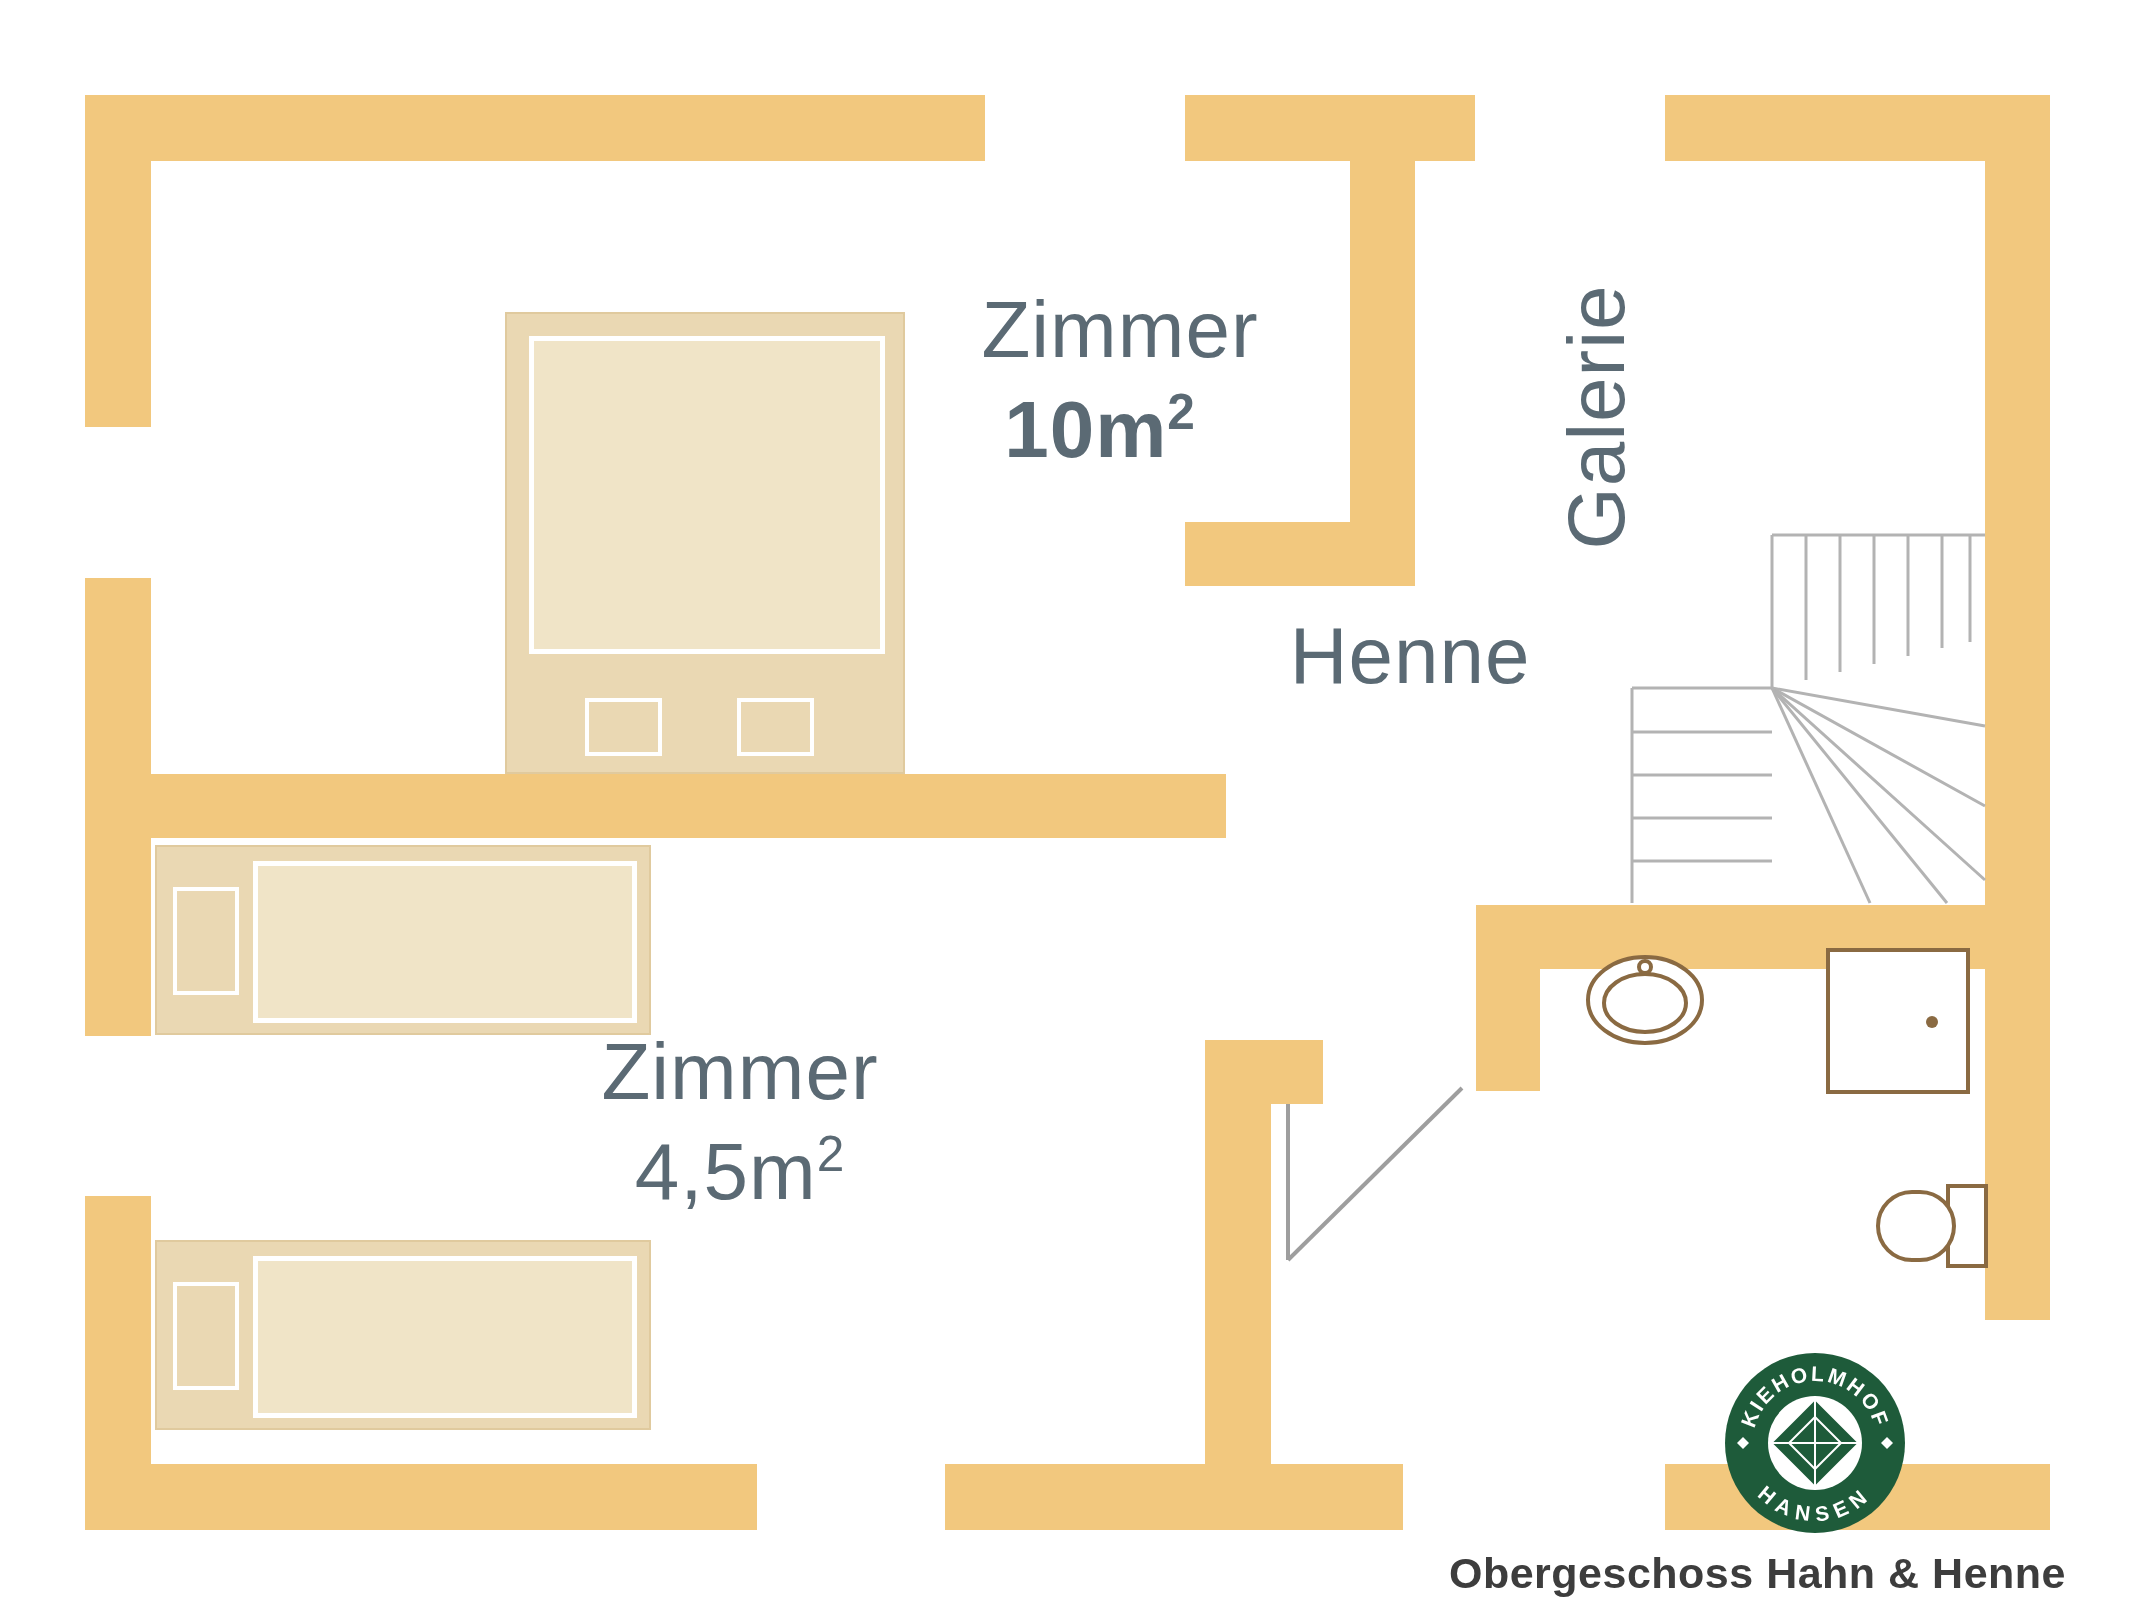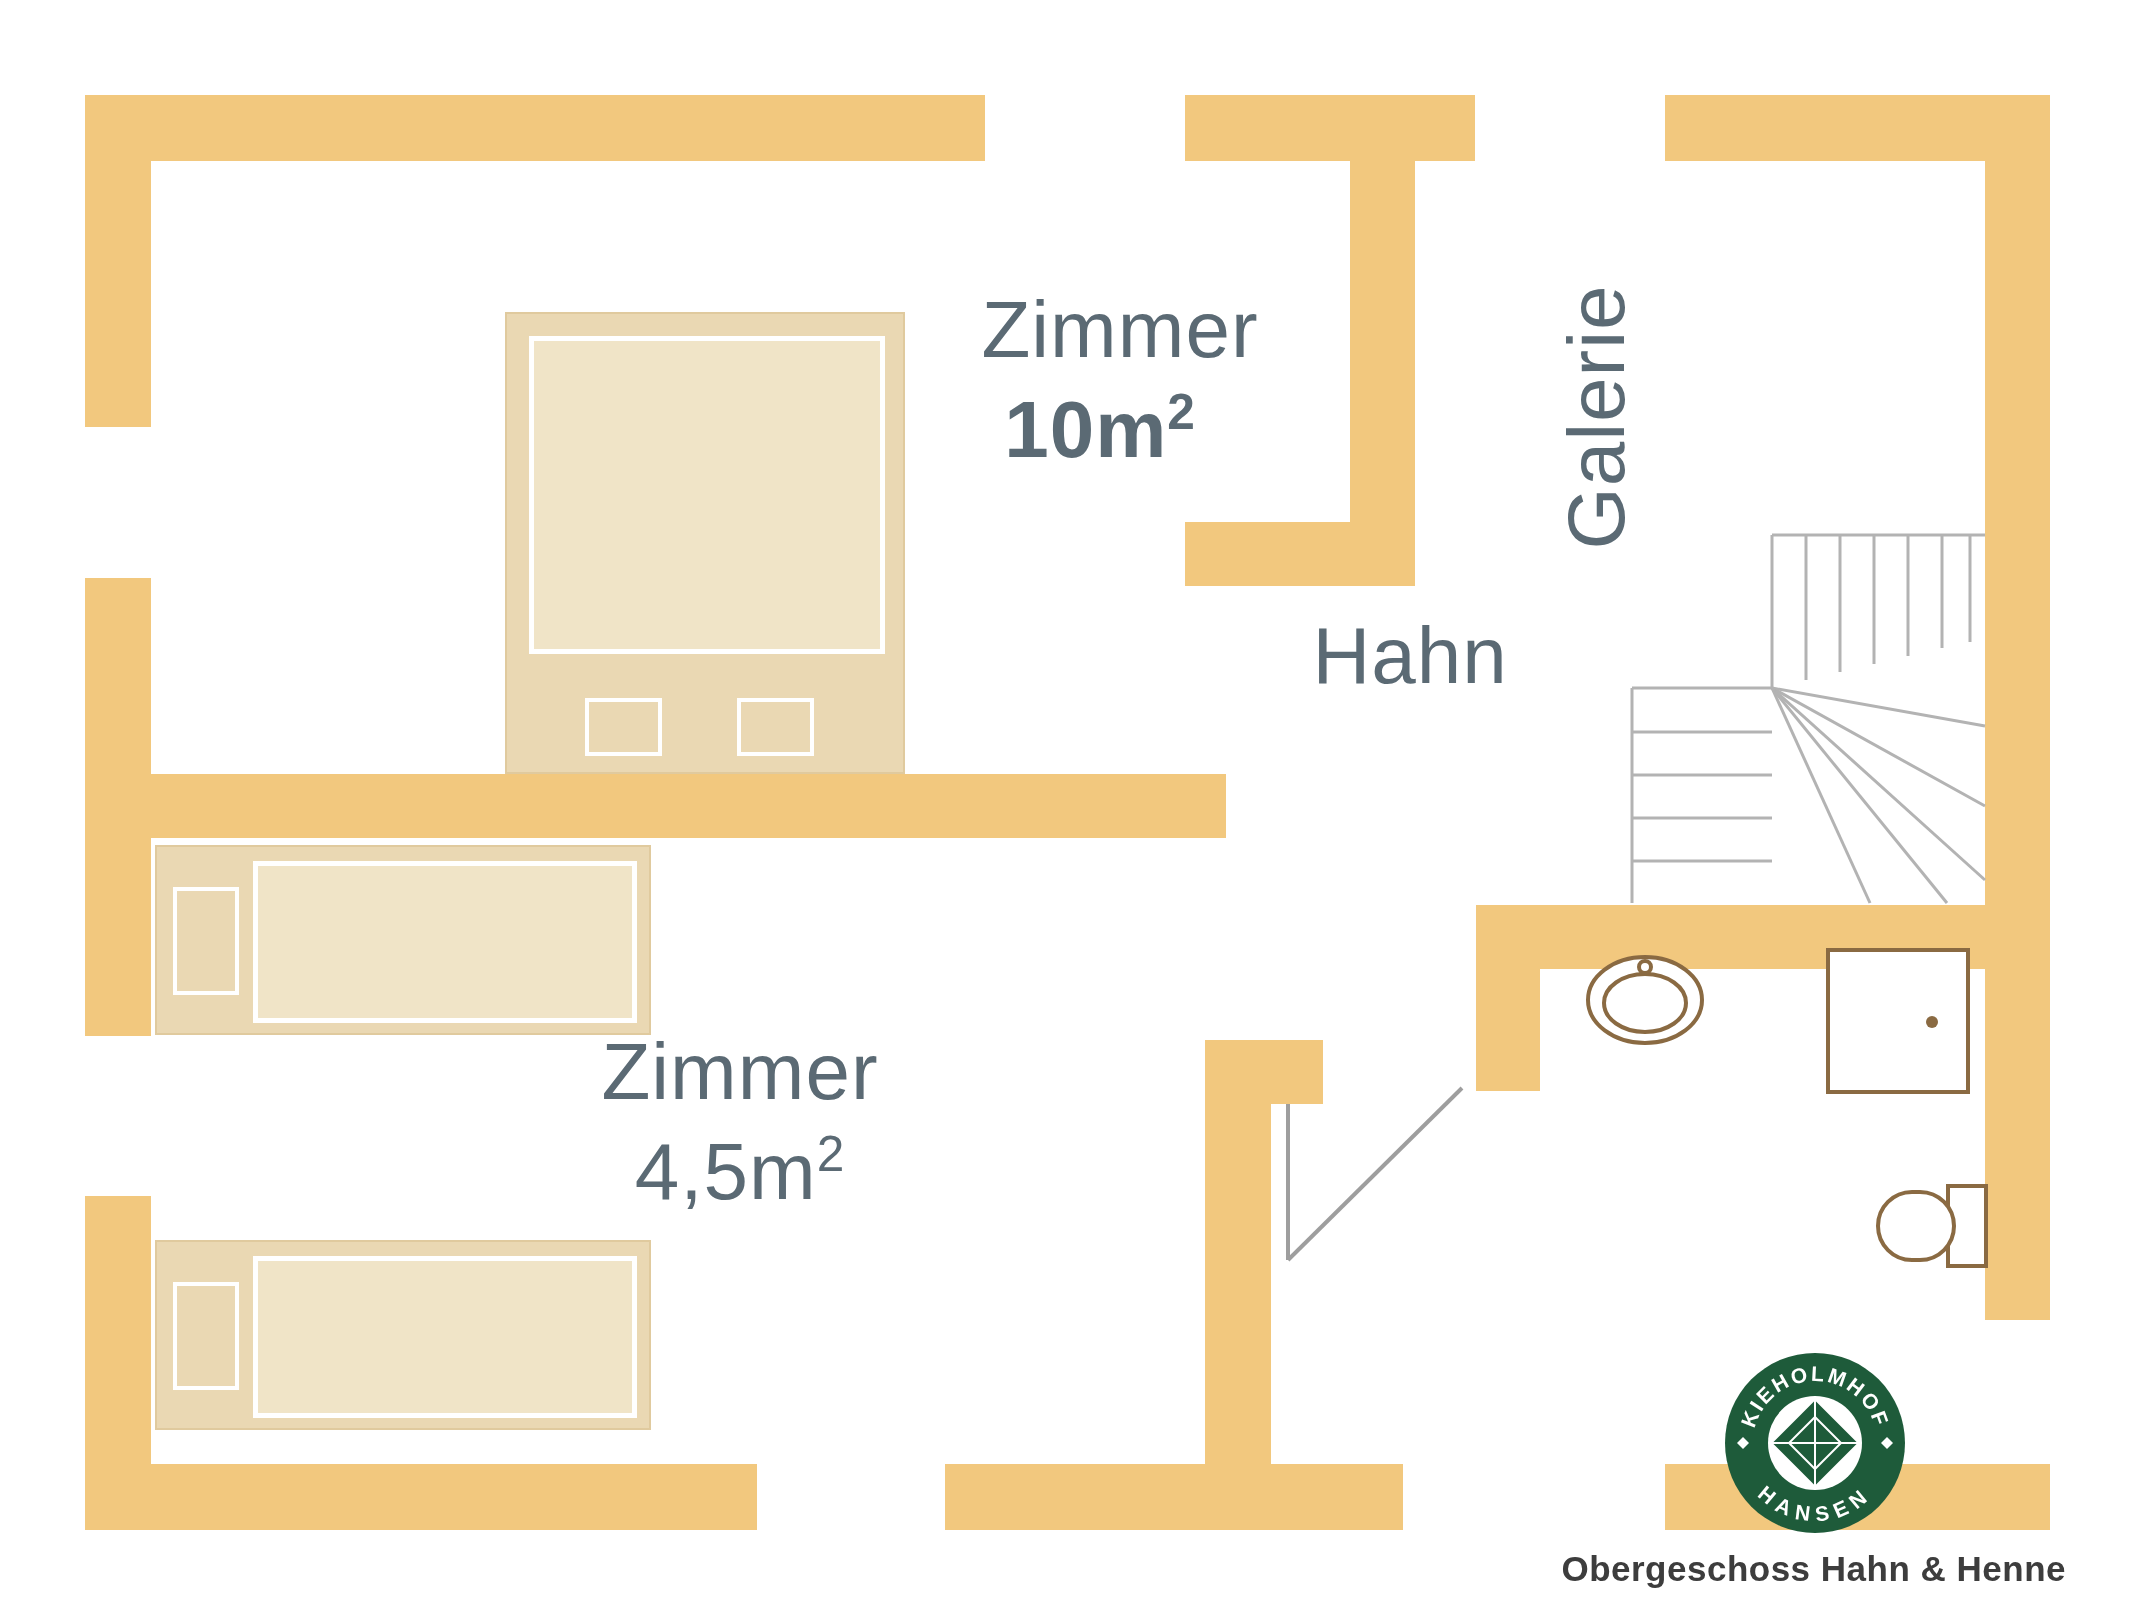--- a/index.html
+++ b/index.html
@@ -15,21 +15,21 @@
   .label sup { font-size:.62em; vertical-align:super; }
   .rot { transform:rotate(-90deg); transform-origin:center center; }
   .bed { position:absolute; background:#EAD8B3; border:2px solid #E0CA9E; box-sizing:border-box; }
   .mattress { position:absolute; border:5px solid #ffffff; background:#F0E4C7; box-sizing:border-box; }
   .pillow { position:absolute; border:4px solid #ffffff; box-sizing:border-box; background:#EAD8B3; }
   .overlay { position:absolute; left:0; top:0; }
   .stair line { stroke:#B3B3B3; stroke-width:3; }
   .door line { stroke:#9E9E9E; stroke-width:4; }
   .fixture { fill:#ffffff; stroke:#8A6A42; stroke-width:4; }
   .caption {
-    position:absolute; right:67px; top:1549px; font-size:35px; font-weight:700;
+    position:absolute; right:67px; top:1549px; font-size:43px; font-weight:700;
     color:#3D3D3D; letter-spacing:0.5px;
   }
   .logo-arc { fill:#ffffff; font-size:21px; font-weight:700; letter-spacing:2.5px; }
   .logo-arc-bottom { letter-spacing:7px; }
 </style>
 </head>
 <body>
 
 <div id="plan">
 
@@ -119,21 +119,21 @@
     <span>10m</span><sup>2</sup>
   </div>
 
   <div class="label" style="left:540px;top:1032px;width:400px;">
     <span>Zimmer</span>
   </div>
   <div class="label" style="left:540px;top:1130px;width:400px;">
     <span>4,5m</span><sup>2</sup>
   </div>
 
-  <div class="label" style="left:1260px;top:616px;width:300px;">Hahn</div>
+  <div class="label" style="left:1260px;top:616px;width:300px;">Henne</div>
 
   <div class="label rot" style="left:1427px;top:377px;width:340px;">Galerie</div>
 
 
   <svg class="overlay" style="left:1715px;top:1343px;" width="200" height="200" viewBox="0 0 200 200">
     <circle cx="100" cy="100" r="90" fill="#1E5B3A"></circle>
     <circle cx="100" cy="100" r="47" fill="#ffffff"></circle>
     <g>
       <polygon points="100,56 144,100 100,144 56,100" fill="#1E5B3A" stroke="#ffffff" stroke-width="2"></polygon>
       <line x1="100" y1="56" x2="100" y2="144" stroke="#ffffff" stroke-width="2"></line>

